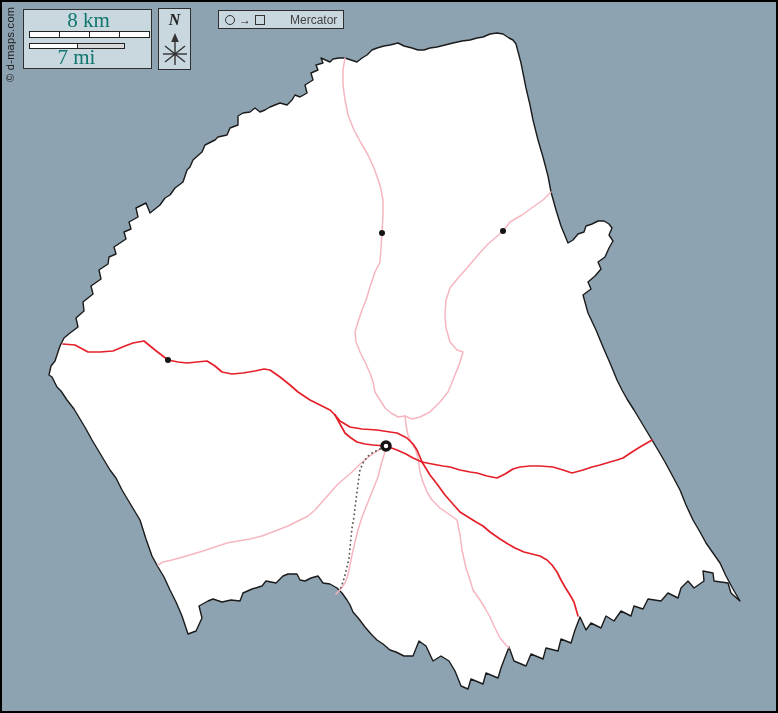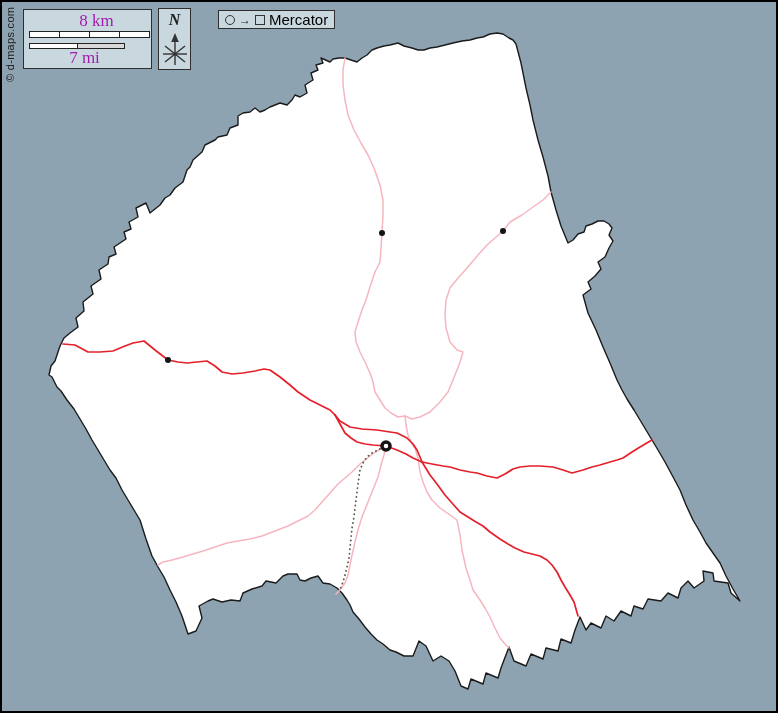--- a/index.html
+++ b/index.html
@@ -19,21 +19,21 @@
   .panel{
     position:absolute;
     background:#c9d8df;
     border:1px solid #2e2e2e;
     box-sizing:border-box;
     z-index:30;
   }
   .scale-box{left:23px;top:9px;width:129px;height:60px;}
   .km-label,.mi-label{
     position:absolute;width:129px;text-align:center;
-    font-family:"Liberation Serif",serif;font-size:17px;color:#a21caf;line-height:15px;padding-left:8px;
+    font-family:"Liberation Serif",serif;font-size:21px;color:#0f766e;line-height:15px;
   }
   .km-label{top:3px;left:0;}
   .mi-label{top:40px;left:5px;width:95px;}
   .bar{position:absolute;left:5px;display:flex;background:#fff;border:1px solid #222;box-sizing:border-box;}
   .km-bar{top:21px;width:121px;height:7px;}
   .mi-bar{top:33px;width:96px;height:6px;}
   .bar .cell{flex:1;border-right:1px solid #222;}
   .bar .cell:last-child{border-right:none;}
   .mi-bar .cell:last-child{background:#d9d9d9;}
   .north-box{left:158px;top:8px;width:33px;height:62px;text-align:center;}
@@ -43,21 +43,21 @@
     font-size:16px;color:#222;
   }
   .compass{position:absolute;left:50%;bottom:2px;transform:translateX(-50%);}
   .mercator-box{
     left:218px;top:10px;height:19px;
     display:inline-flex;align-items:center;gap:4px;padding:0 6px;
   }
   .shape-circle{width:10px;height:10px;border:1.5px solid #333;border-radius:50%;box-sizing:border-box;display:inline-block;background:transparent;}
   .shape-square{width:10px;height:10px;border:1.5px solid #333;box-sizing:border-box;display:inline-block;background:transparent;}
   .arrow-glyph{font-size:12px;color:#222;line-height:10px;}
-  .mercator-label{font-size:15px;color:#000000;}
+  .mercator-label{font-size:12px;color:#404040;margin-left:21px;}
 </style>
 </head>
 <body>
 
 <div class="stage" id="stage" style="background: rgb(142, 163, 177);">
 
   <svg class="mapsvg" id="map-svg" width="778" height="713" viewBox="0 0 778 713">
       <path d="M 60,346 L 64,338 70,333 78,327 76,318 84,311 83,302 93,294 91,286 101,279 99,270 108,264 109,257 116,254 114,247 126,239 124,232 131,229 129,222 138,217 136,208 146,203 150,213 160,205 165,198 170,195 175,188 183,182 187,170 190,167 193,160 202,152 205,145 215,140 218,137 227,135 230,128 238,125 238,116 243,113 250,112 255,108 260,112 265,110 270,107 280,103 287,105 292,100 295,95 300,97 307,93 305,85 313,80 311,73 318,70 316,65 323,63 321,58 330,62 333,59 339,58 345,58 351,60 357,62 362,58 367,55 372,50 377,48 384,46 390,45 398,43 404,46 412,48 418,50 424,50 430,48 437,47 445,45 453,43 462,41 470,40 477,38 483,37 490,34 497,33 503,34 509,38 513,40 516,44 521,63 526,88 530,105 533,120 538,140 543,157 548,176 551,192 556,210 561,226 568,243 573,240 578,234 584,232 586,226 592,224 598,221 604,221 609,224 612,228 609,235 613,241 609,248 605,257 598,262 601,269 595,276 588,282 591,289 583,295 588,313 596,330 603,347 610,363 617,380 622,390 627,399 634,410 640,420 646,430 652,440 658,450 665,462 672,475 680,490 686,505 693,520 700,532 706,543 713,553 720,563 726,576 733,589 740,601 731,593 728,583 714,581 713,573 703,571 704,581 694,588 688,581 681,588 678,598 668,593 661,601 648,599 643,609 634,606 631,616 621,611 614,621 606,616 601,628 591,623 586,630 580,617 575,630 571,643 561,639 558,651 546,648 543,659 531,654 526,666 514,661 509,647 504,660 501,668 498,678 486,673 483,684 471,679 468,689 461,686 455,671 449,661 441,656 433,661 426,646 419,641 413,656 404,656 396,652 390,650 383,644 377,640 371,634 365,627 359,619 353,612 350,605 347,600 342,593 337,588 330,584 323,583 318,576 311,578 305,581 300,580 297,574 288,574 283,576 276,583 266,581 262,586 252,589 243,593 240,601 231,600 222,602 213,599 208,601 199,606 202,618 196,631 188,634 182,616 176,602 170,590 164,577 158,567 152,556 146,539 140,520 134,510 128,500 122,490 116,478 110,470 104,460 98,450 92,440 86,429 80,419 74,409 67,400 61,391 57,387 52,377 49,375 51,366 55,361 58,352 Z" fill="#ffffff" stroke="#1b1b1b" stroke-width="1.4" stroke-linejoin="round"></path>
       <path d="M 345,58 L 343,70 343,85 345,100 348,115 354,130 361,143 368,155 374,168 380,185 383,200 383,215 382,233 381,248 380,262 375,272 370,287 366,300 362,310 358,322 355,332 356,342 360,352 365,362 370,373 373,382 375,392 380,400 385,408 391,413 398,417 405,416" fill="none" stroke="#f6b6c0" stroke-width="1.5" stroke-linecap="round" stroke-linejoin="round"></path>
       <path d="M 551,192 L 543,200 533,207 522,215 510,222 503,231 495,238 487,245 478,255 467,268 458,278 450,288 446,300 445,315 446,328 450,342 457,350 463,352 460,362 457,370 453,380 448,392 440,402 430,412 420,417 412,419 405,416" fill="none" stroke="#f6b6c0" stroke-width="1.5" stroke-linecap="round" stroke-linejoin="round"></path>

